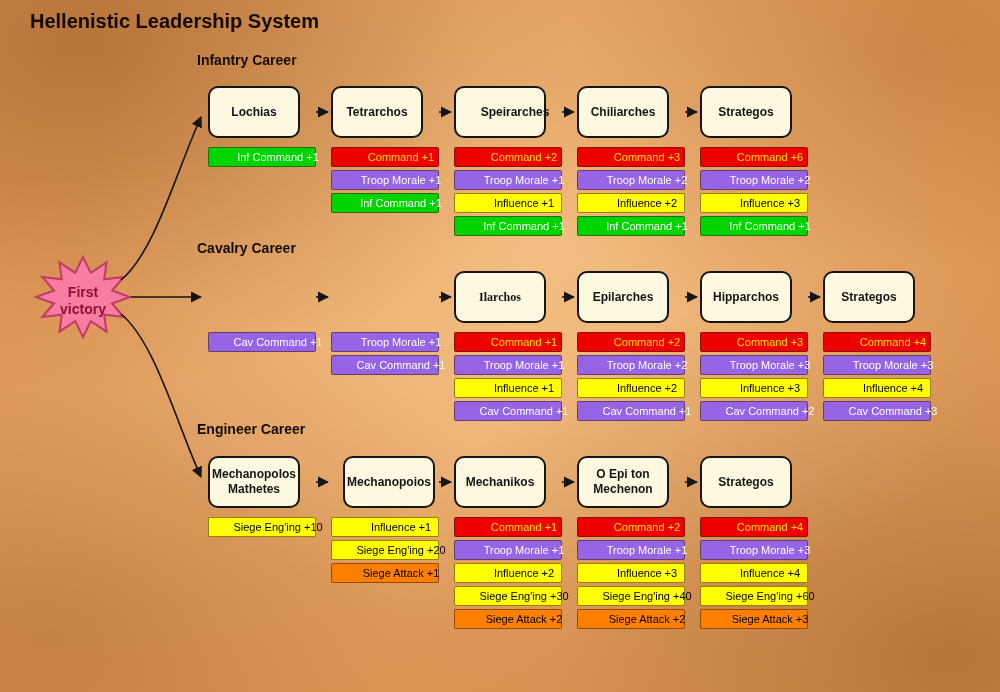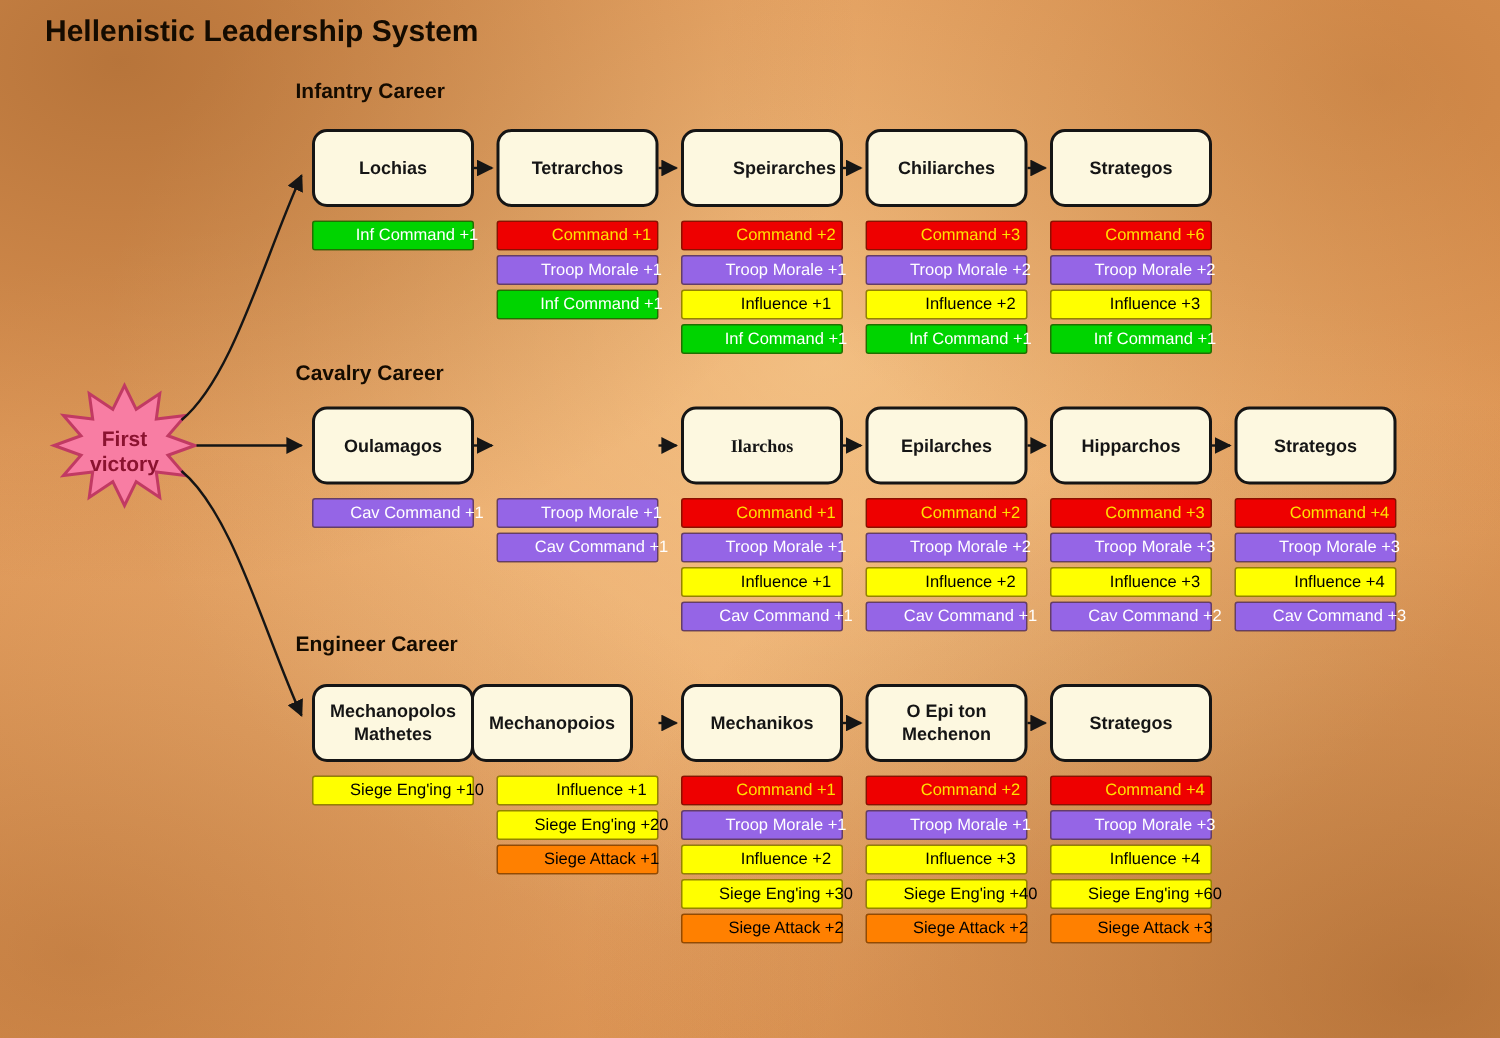--- a/index.html
+++ b/index.html
@@ -20,21 +20,21 @@
   }
   .title{
     position:absolute;left:30px;top:10px;
     font-size:20px;font-weight:bold;color:#140b00;
   }
   .career-label{
     position:absolute;left:197px;
     font-size:14px;font-weight:bold;color:#140b00;
   }
   .rank-box{
-    position:absolute;width:108px;height:52px;box-sizing:border-box;
+    position:absolute;width:92px;height:52px;box-sizing:border-box;
     background:#fdf8e0;border:2px solid #151515;border-radius:10px;
     display:flex;align-items:center;justify-content:center;text-align:center;
     font-size:12px;font-weight:bold;color:#151515;line-height:1.25;padding:2px;
   }
   .badge{
     position:absolute;width:108px;height:20px;box-sizing:border-box;
     display:flex;align-items:center;justify-content:center;
     font-size:11px;border:1px solid rgba(60,30,0,0.55);border-radius:2px;
     white-space:nowrap;
     padding-left:32px;
@@ -101,21 +101,20 @@
     <div class="rank-box" style="left: 577px; top: 86px;">Chiliarches</div>
     <div class="badge" style="left: 577px; top: 147px; background: rgb(238, 0, 0); color: rgb(255, 224, 0);">Command +3</div>
     <div class="badge" style="left: 577px; top: 170px; background: rgb(149, 101, 230); color: rgb(255, 255, 255);">Troop Morale +2</div>
     <div class="badge" style="left: 577px; top: 193px; background: rgb(255, 255, 0); color: rgb(0, 0, 0);">Influence +2</div>
     <div class="badge" style="left: 577px; top: 216px; background: rgb(0, 212, 0); color: rgb(255, 255, 255);">Inf Command +1</div>
     <div class="rank-box" style="left: 700px; top: 86px;">Strategos</div>
     <div class="badge" style="left: 700px; top: 147px; background: rgb(238, 0, 0); color: rgb(255, 224, 0);">Command +6</div>
     <div class="badge" style="left: 700px; top: 170px; background: rgb(149, 101, 230); color: rgb(255, 255, 255);">Troop Morale +2</div>
     <div class="badge" style="left: 700px; top: 193px; background: rgb(255, 255, 0); color: rgb(0, 0, 0);">Influence +3</div>
     <div class="badge" style="left: 700px; top: 216px; background: rgb(0, 212, 0); color: rgb(255, 255, 255);">Inf Command +1</div>
-    <div class="rank-box" style="left: 208px; top: 271px;">Oulamagos</div>
     <div class="badge" style="left: 208px; top: 332px; background: rgb(149, 101, 230); color: rgb(255, 255, 255);">Cav Command +1</div>
     <div class="badge" style="left: 331px; top: 332px; background: rgb(149, 101, 230); color: rgb(255, 255, 255);">Troop Morale +1</div>
     <div class="badge" style="left: 331px; top: 355px; background: rgb(149, 101, 230); color: rgb(255, 255, 255);">Cav Command +1</div>
     <div class="rank-box" style="left: 454px; top: 271px; font-family: Liberation Serif, serif;">Ilarchos</div>
     <div class="badge" style="left: 454px; top: 332px; background: rgb(238, 0, 0); color: rgb(255, 224, 0);">Command +1</div>
     <div class="badge" style="left: 454px; top: 355px; background: rgb(149, 101, 230); color: rgb(255, 255, 255);">Troop Morale +1</div>
     <div class="badge" style="left: 454px; top: 378px; background: rgb(255, 255, 0); color: rgb(0, 0, 0);">Influence +1</div>
     <div class="badge" style="left: 454px; top: 401px; background: rgb(149, 101, 230); color: rgb(255, 255, 255);">Cav Command +1</div>
     <div class="rank-box" style="left: 577px; top: 271px;">Epilarches</div>
     <div class="badge" style="left: 577px; top: 332px; background: rgb(238, 0, 0); color: rgb(255, 224, 0);">Command +2</div>
@@ -127,21 +126,21 @@
     <div class="badge" style="left: 700px; top: 355px; background: rgb(149, 101, 230); color: rgb(255, 255, 255);">Troop Morale +3</div>
     <div class="badge" style="left: 700px; top: 378px; background: rgb(255, 255, 0); color: rgb(0, 0, 0);">Influence +3</div>
     <div class="badge" style="left: 700px; top: 401px; background: rgb(149, 101, 230); color: rgb(255, 255, 255);">Cav Command +2</div>
     <div class="rank-box" style="left: 823px; top: 271px;">Strategos</div>
     <div class="badge" style="left: 823px; top: 332px; background: rgb(238, 0, 0); color: rgb(255, 224, 0);">Command +4</div>
     <div class="badge" style="left: 823px; top: 355px; background: rgb(149, 101, 230); color: rgb(255, 255, 255);">Troop Morale +3</div>
     <div class="badge" style="left: 823px; top: 378px; background: rgb(255, 255, 0); color: rgb(0, 0, 0);">Influence +4</div>
     <div class="badge" style="left: 823px; top: 401px; background: rgb(149, 101, 230); color: rgb(255, 255, 255);">Cav Command +3</div>
     <div class="rank-box" style="left: 208px; top: 456px;">Mechanopolos Mathetes</div>
     <div class="badge" style="left: 208px; top: 517px; background: rgb(255, 255, 0); color: rgb(0, 0, 0);">Siege Eng'ing +10</div>
-    <div class="rank-box" style="left: 314px; top: 456px;">Mechanopoios</div>
+    <div class="rank-box" style="left: 343px; top: 456px;">Mechanopoios</div>
     <div class="badge" style="left: 331px; top: 517px; background: rgb(255, 255, 0); color: rgb(0, 0, 0);">Influence +1</div>
     <div class="badge" style="left: 331px; top: 540px; background: rgb(255, 255, 0); color: rgb(0, 0, 0);">Siege Eng'ing +20</div>
     <div class="badge" style="left: 331px; top: 563px; background: rgb(255, 128, 0); color: rgb(0, 0, 0);">Siege Attack +1</div>
     <div class="rank-box" style="left: 454px; top: 456px;">Mechanikos</div>
     <div class="badge" style="left: 454px; top: 517px; background: rgb(238, 0, 0); color: rgb(255, 224, 0);">Command +1</div>
     <div class="badge" style="left: 454px; top: 540px; background: rgb(149, 101, 230); color: rgb(255, 255, 255);">Troop Morale +1</div>
     <div class="badge" style="left: 454px; top: 563px; background: rgb(255, 255, 0); color: rgb(0, 0, 0);">Influence +2</div>
     <div class="badge" style="left: 454px; top: 586px; background: rgb(255, 255, 0); color: rgb(0, 0, 0);">Siege Eng'ing +30</div>
     <div class="badge" style="left: 454px; top: 609px; background: rgb(255, 128, 0); color: rgb(0, 0, 0);">Siege Attack +2</div>
     <div class="rank-box" style="left: 577px; top: 456px;">O Epi ton Mechenon</div>

